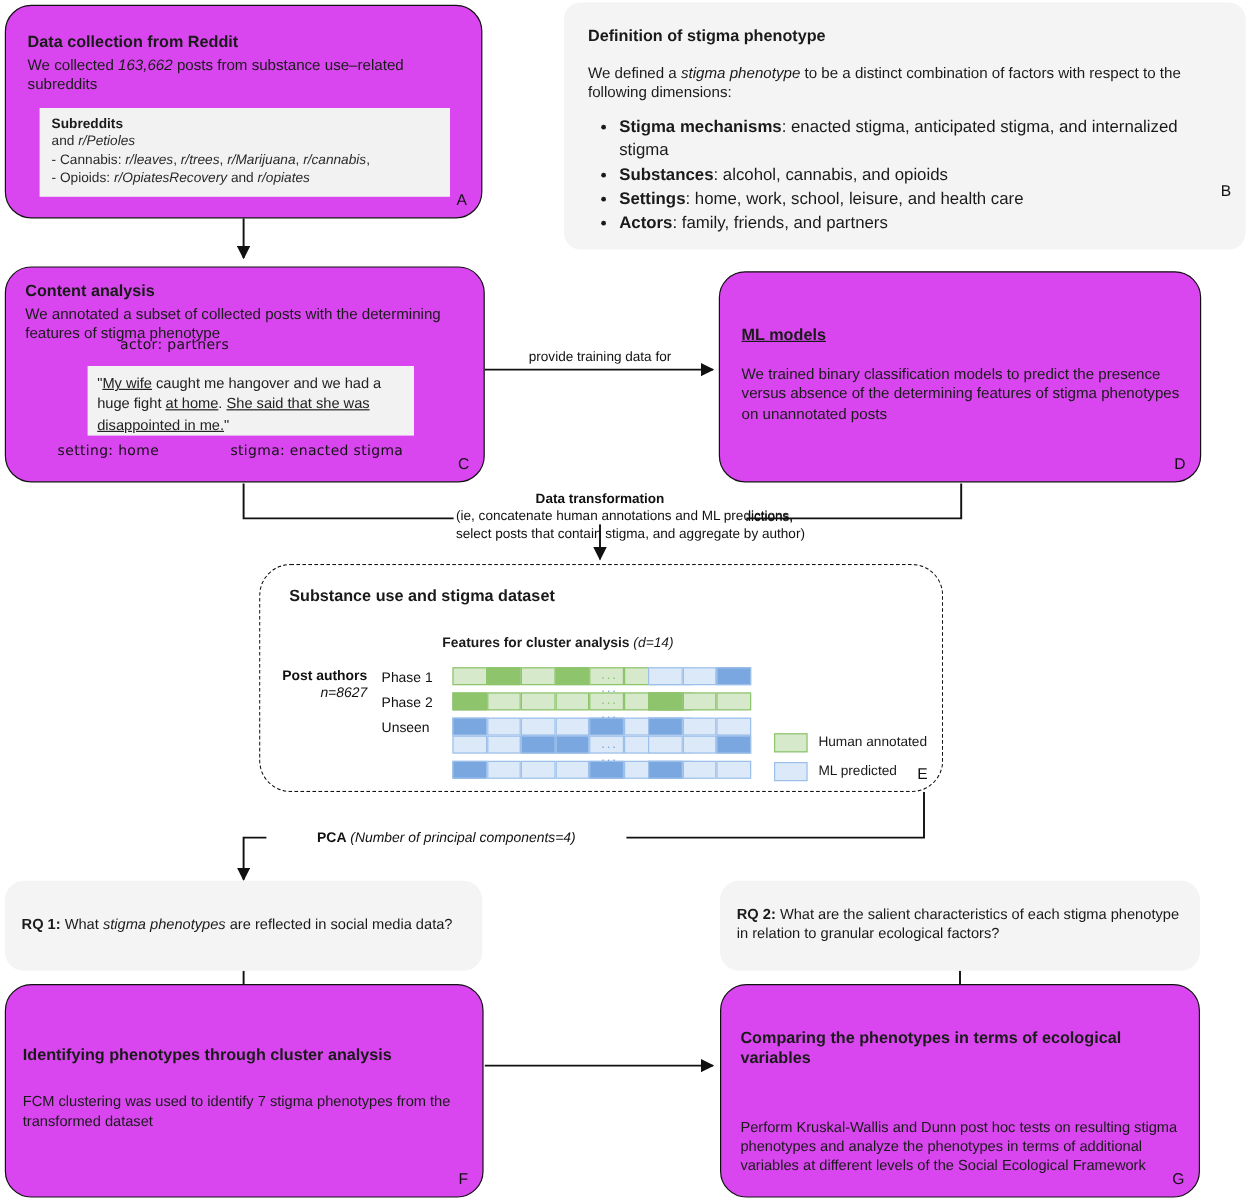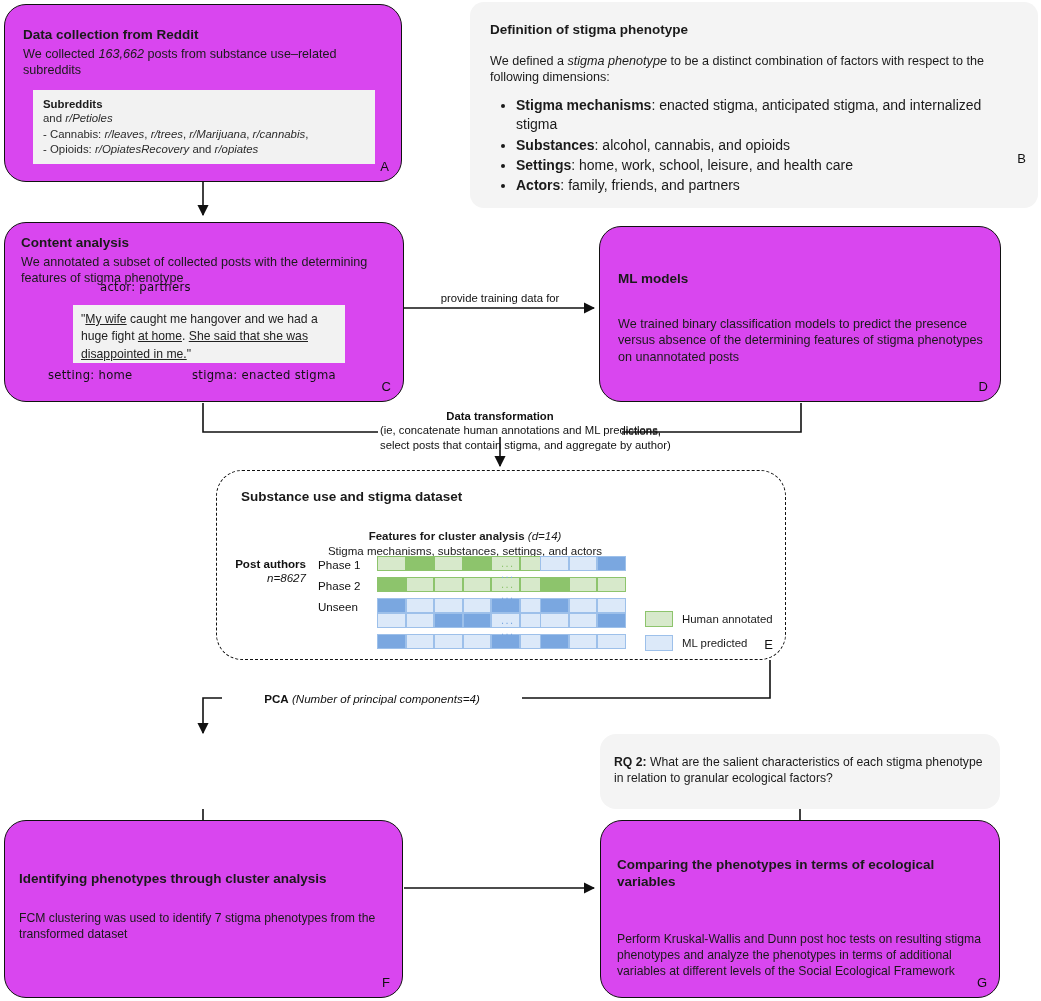--- a/index.html
+++ b/index.html
@@ -117,21 +117,21 @@
       <p>"<span class="u">My wife</span> caught me hangover and we had a huge fight <span class="u">at home</span>. <span class="u">She said that she was disappointed in me.</span>"</p>
     </div>
     <div class="tag">C</div>
   </div>
   <div class="hand" style="left:100px;top:280px;">actor: partners</div>
   <div class="hand" style="left:48px;top:368px;">setting: home</div>
   <div class="hand" style="left:192px;top:368px;">stigma: enacted stigma</div>
 
   <div class="box" style="left:599px;top:226px;width:402px;height:176px;">
     <div style="position:absolute;left:18px;top:44px;right:16px;">
-      <div class="h" style="margin-bottom:28px;">ML models</div>
+      <div class="h" style="margin-bottom:16px;text-decoration:underline;">ML models</div>
       <div class="p">We trained binary classification models to predict the presence versus absence of the determining features of stigma phenotypes on unannotated posts</div>
     </div>
     <div class="tag">D</div>
   </div>
 
   <div class="lbl" style="left:440px;top:291px;width:120px;">provide training data for</div>
 
   <div class="lbl" style="left:380px;top:409px;width:240px;">
     <b>Data transformation</b><br>
     <span>(ie, concatenate human annotations and ML predictions,</span><br>
@@ -142,21 +142,20 @@
   <div class="lbl" style="left:380px;top:423px;width:240px;"><span>(ie, concatenate human annotations and ML predictions,</span></div>
 
   <div class="box dashed" style="left:216px;top:470px;width:570px;height:190px;">
     <div class="h" style="position:absolute;left:24px;top:18px;font-size:13.5px;">Substance use and stigma dataset</div>
     <div class="tag">E</div>
   </div>
 
   <div class="etitle" style="left:300px;top:529px;width:330px;">
     <b>Features for cluster analysis </b><i>(d=14)</i>
   </div>
-  <div class="etitle" style="left:300px;top:544px;width:330px;">Stigma mechanisms, substances, settings, and actors</div>
 
   <div class="rowlab r" style="left:186px;top:557px;width:120px;text-align:right;">
     <b>Post authors</b>
   </div>
   <div class="rowlab r" style="left:186px;top:571px;width:120px;text-align:right;">
     <i>n=8627</i>
   </div>
 
   <div class="rowlab" style="left:318px;top:558px;">Phase 1</div>
   <div class="rowlab" style="left:318px;top:579px;">Phase 2</div>
@@ -226,20 +225,25 @@
   <div class="legbox" style="left:645px;top:611px;background:#d7e9cb;border:1px solid #8dc46c;"></div>
   <div class="legtxt" style="left:682px;top:613px;">Human annotated</div>
   <div class="legbox" style="left:645px;top:635px;background:#dce9f9;border:1px solid #9dc0ea;"></div>
   <div class="legtxt" style="left:682px;top:637px;">ML predicted</div>
 
   <div style="position:absolute;left:222px;top:690px;width:300px;height:16px;background:#fff;"></div>
   <div class="lbl" style="left:222px;top:691px;width:300px;font-size:11.6px;">
     <b>PCA</b><i> (Number of principal components=4)</i>
   </div>
 
+  <div class="box flat" style="left:4px;top:734px;width:398px;height:75px;border-radius:16px;">
+    <div class="p sm" style="position:absolute;left:14px;top:28px;right:14px;">
+      <b>RQ 1:</b><span> What </span><i>stigma phenotypes</i><span> are reflected in social media data?</span>
+    </div>
+  </div>
 
   <div class="box flat" style="left:600px;top:734px;width:400px;height:75px;border-radius:16px;">
     <div class="p sm" style="position:absolute;left:14px;top:20px;right:16px;">
       <b>RQ 2:</b><span> What are the salient characteristics of each stigma phenotype in relation to granular ecological factors?</span>
     </div>
   </div>
 
   <div class="box" style="left:4px;top:820px;width:399px;height:178px;">
     <div style="position:absolute;left:14px;top:50px;right:16px;">
       <div class="h" style="margin-bottom:22px;">Identifying phenotypes through cluster analysis</div>

